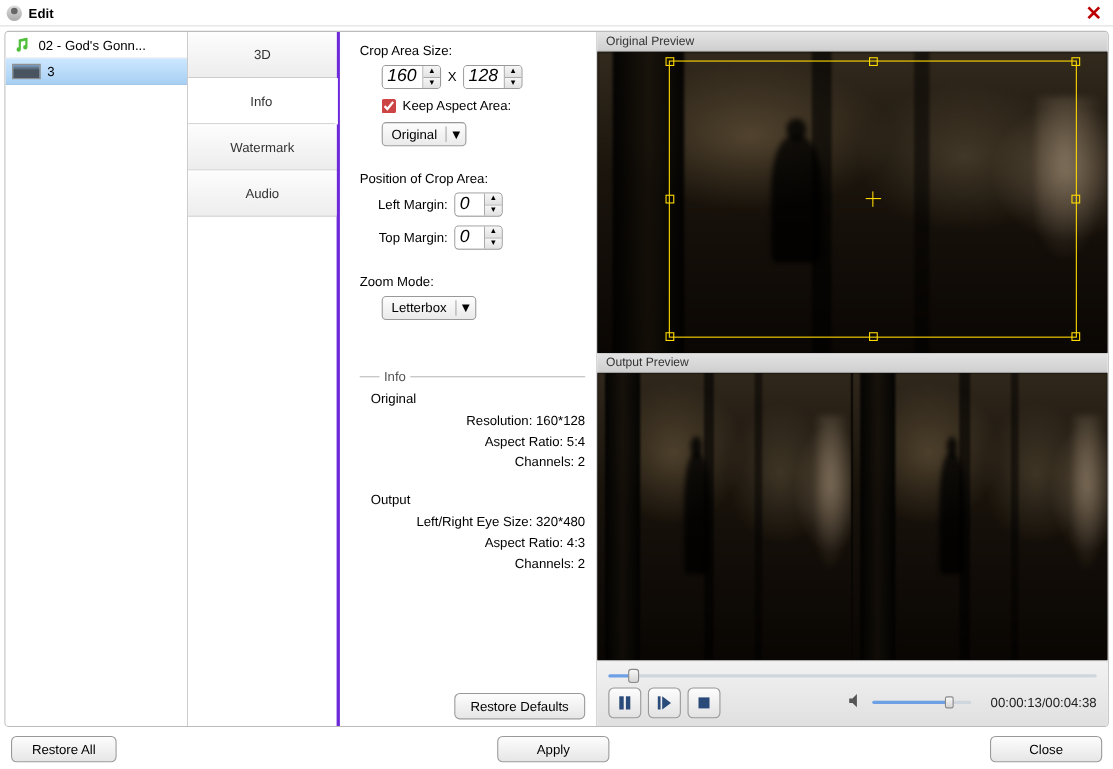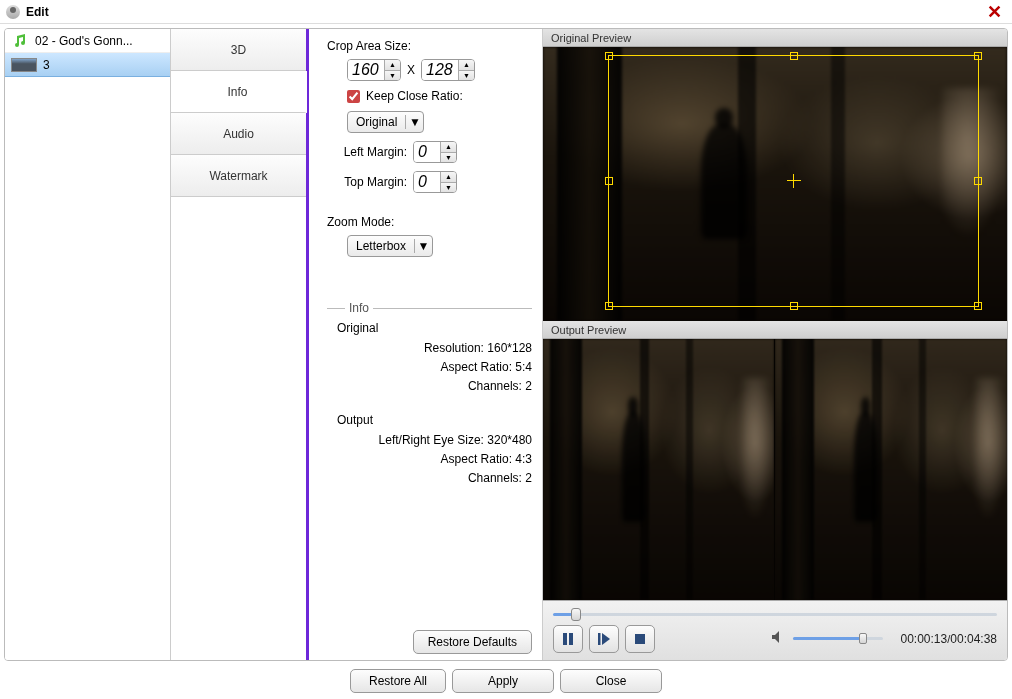--- a/index.html
+++ b/index.html
@@ -106,21 +106,21 @@
 .pbtn { width:30px; height:28px; border:1px solid #999; border-radius:5px; background:linear-gradient(#fdfdfd,#e2e2e2); margin-right:6px; display:flex; align-items:center; justify-content:center; cursor:pointer; }
 .pbtn svg { width:14px; height:14px; }
 .ctrl-spacer { flex:1; }
 .vol-icon { margin-right:6px; color:#555; }
 .vol-track { width:90px; height:3px; background:#cfd6de; border-radius:2px; position:relative; margin-right:18px; }
 .vol-fill { position:absolute; left:0; top:0; bottom:0; width:78%; background:#6ea0e6; border-radius:2px; }
 .vol-thumb { position:absolute; left:78%; top:-4px; width:8px; height:11px; background:linear-gradient(#f8f8f8,#d5d5d5); border:1px solid #888; border-radius:2px; margin-left:-4px; }
 .time { font-size:11px; color:#222; }
 
 
-.footer { height:34px; display:flex; align-items:center; justify-content:center; padding:0 10px 2px; gap:6px; }
+.footer { height:34px; display:flex; align-items:center; justify-content:space-between; padding:0 10px 2px; gap:6px; }
 .fbtn { border:1px solid #999; border-radius:5px; background:linear-gradient(#fdfdfd,#e6e6e6); width:102px; height:24px; cursor:pointer; display:flex; align-items:center; justify-content:center; }
 .fbtn.wide { width:96px; }
 </style>
 </head>
 <body>
 
 <div class="window">
 
   <div class="titlebar">
     <span class="titlebar-icon"></span>
@@ -147,24 +147,24 @@
     </div>
 
     <div class="tabcol">
       <div class="tab">
           <span class="tab-label">3D</span>
         </div>
       <div class="tab selected">
           <span class="tab-label">Info</span>
         </div>
       <div class="tab">
+          <span class="tab-label">Watermark</span>
+        </div>
+      <div class="tab">
           <span class="tab-label">Audio</span>
-        </div>
-      <div class="tab">
-          <span class="tab-label">Watermark</span>
         </div>
     </div>
 
     <div class="settings">
       <div class="section-label">Crop Area Size:</div>
       <div class="row row-indent">
         <span class="spin">
           <input value="160" style="">
           <span class="spin-btns">
               <span class="spin-btn">▲</span>
@@ -175,29 +175,30 @@
         <span class="spin">
           <input value="128" style="">
           <span class="spin-btns">
               <span class="spin-btn">▲</span>
               <span class="spin-btn">▼</span>
             </span>
         </span>
       </div>
       <div class="row row-indent">
         <input type="checkbox" class="chk" checked="" style="">
-        <span>Keep Close Ratio:</span>
+        <span>Keep Aspect Area:</span>
       </div>
       <div class="row row-indent">
         <span class="select">
           <span class="select-label">Original</span>
           <span class="select-caret">▼</span>
         </span>
       </div>
 
+      <div class="section-label" style="margin-top:14px">Position of Crop Area:</div>
       <div class="row">
         <span class="pos-label">Left Margin:</span>
         <span class="spin">
           <input style="width: 26px;" value="0">
           <span class="spin-btns">
               <span class="spin-btn">▲</span>
               <span class="spin-btn">▼</span>
             </span>
         </span>
       </div>

